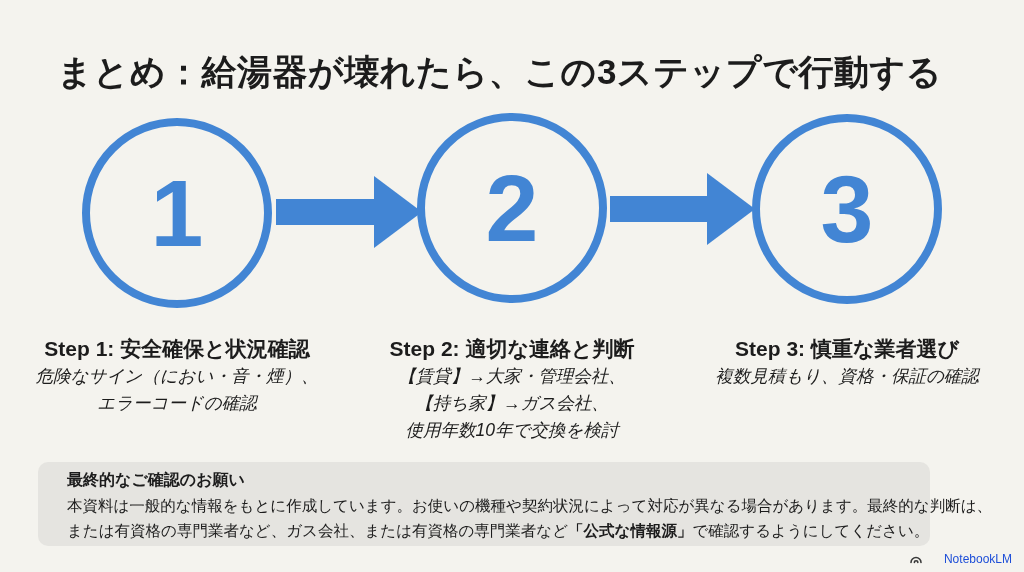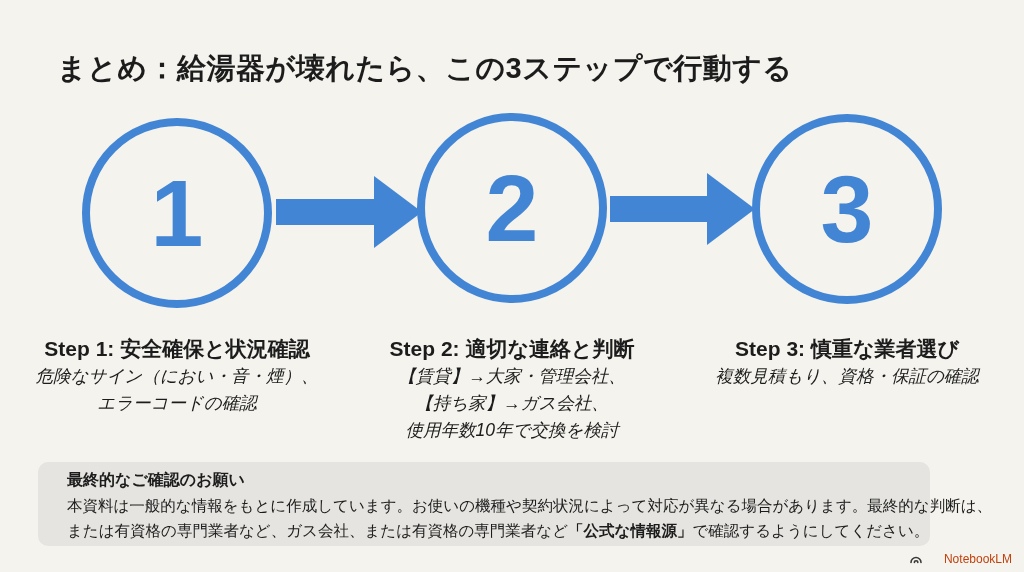--- a/index.html
+++ b/index.html
@@ -12,21 +12,21 @@
   html,body{width:1024px;height:572px;overflow:hidden;}
   body{
     position:relative;
     background:var(--bg);
     font-family:"Liberation Sans","DejaVu Sans",sans-serif;
     color:var(--text);
   }
   .title{
     position:absolute;
     left:57px; top:49px;
-    font-size:29px;
+    font-size:35px;
     font-weight:bold;
     letter-spacing:0.5px;
     color:var(--text);
     white-space:nowrap;
   }
   
   .circle{
     position:absolute;
     width:190px;height:190px;
     border:8px solid var(--accent);
@@ -100,21 +100,21 @@
     white-space:nowrap;
     text-align:right;
   }
   .disc-line strong{font-weight:bold;}
   
   .watermark{
     position:absolute;
     right:12px; bottom:6px;
     display:flex; align-items:center; gap:21px;
     font-size:12px;
-    color:#c2410c;
+    color:#1d4ed8;
   }
   .watermark svg{display:block;}
 </style>
 </head>
 <body>
 
 <h1 class="title">まとめ：給湯器が壊れたら、この3ステップで行動する</h1>
 
 <div class="circle c1">
   <span class="num">1</span>

